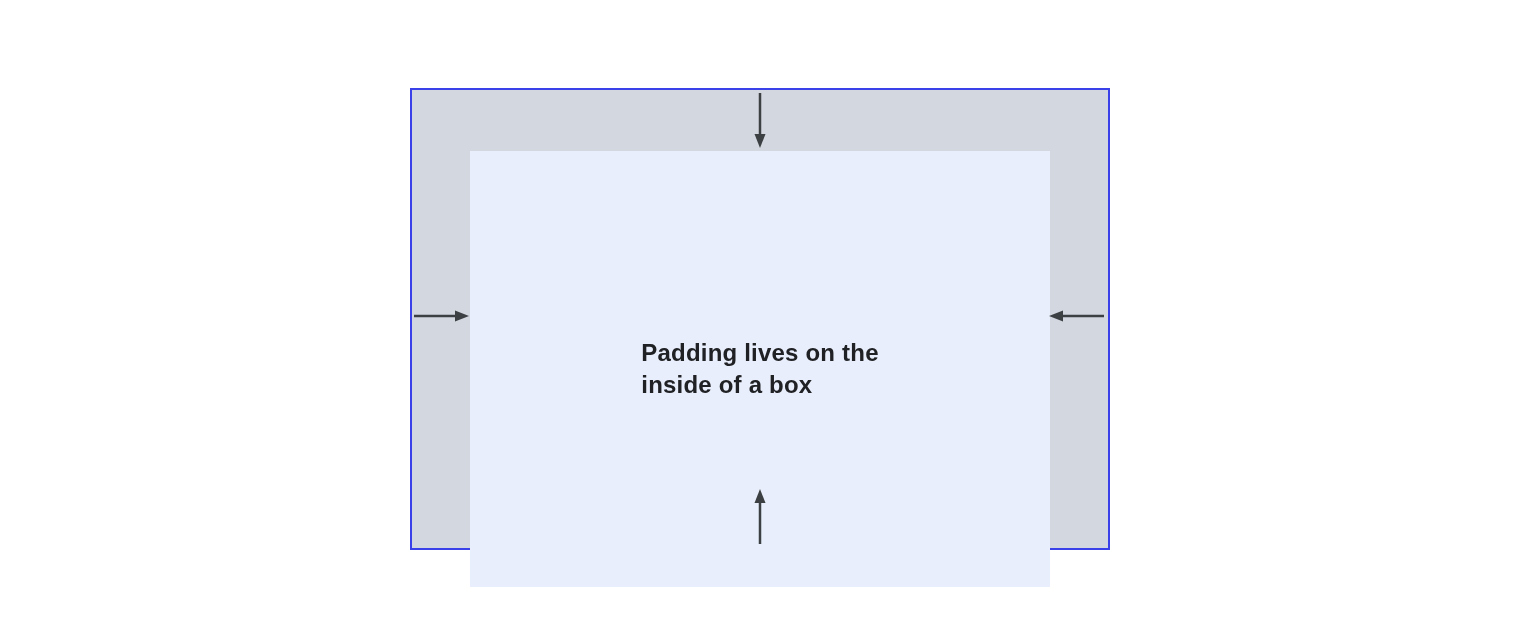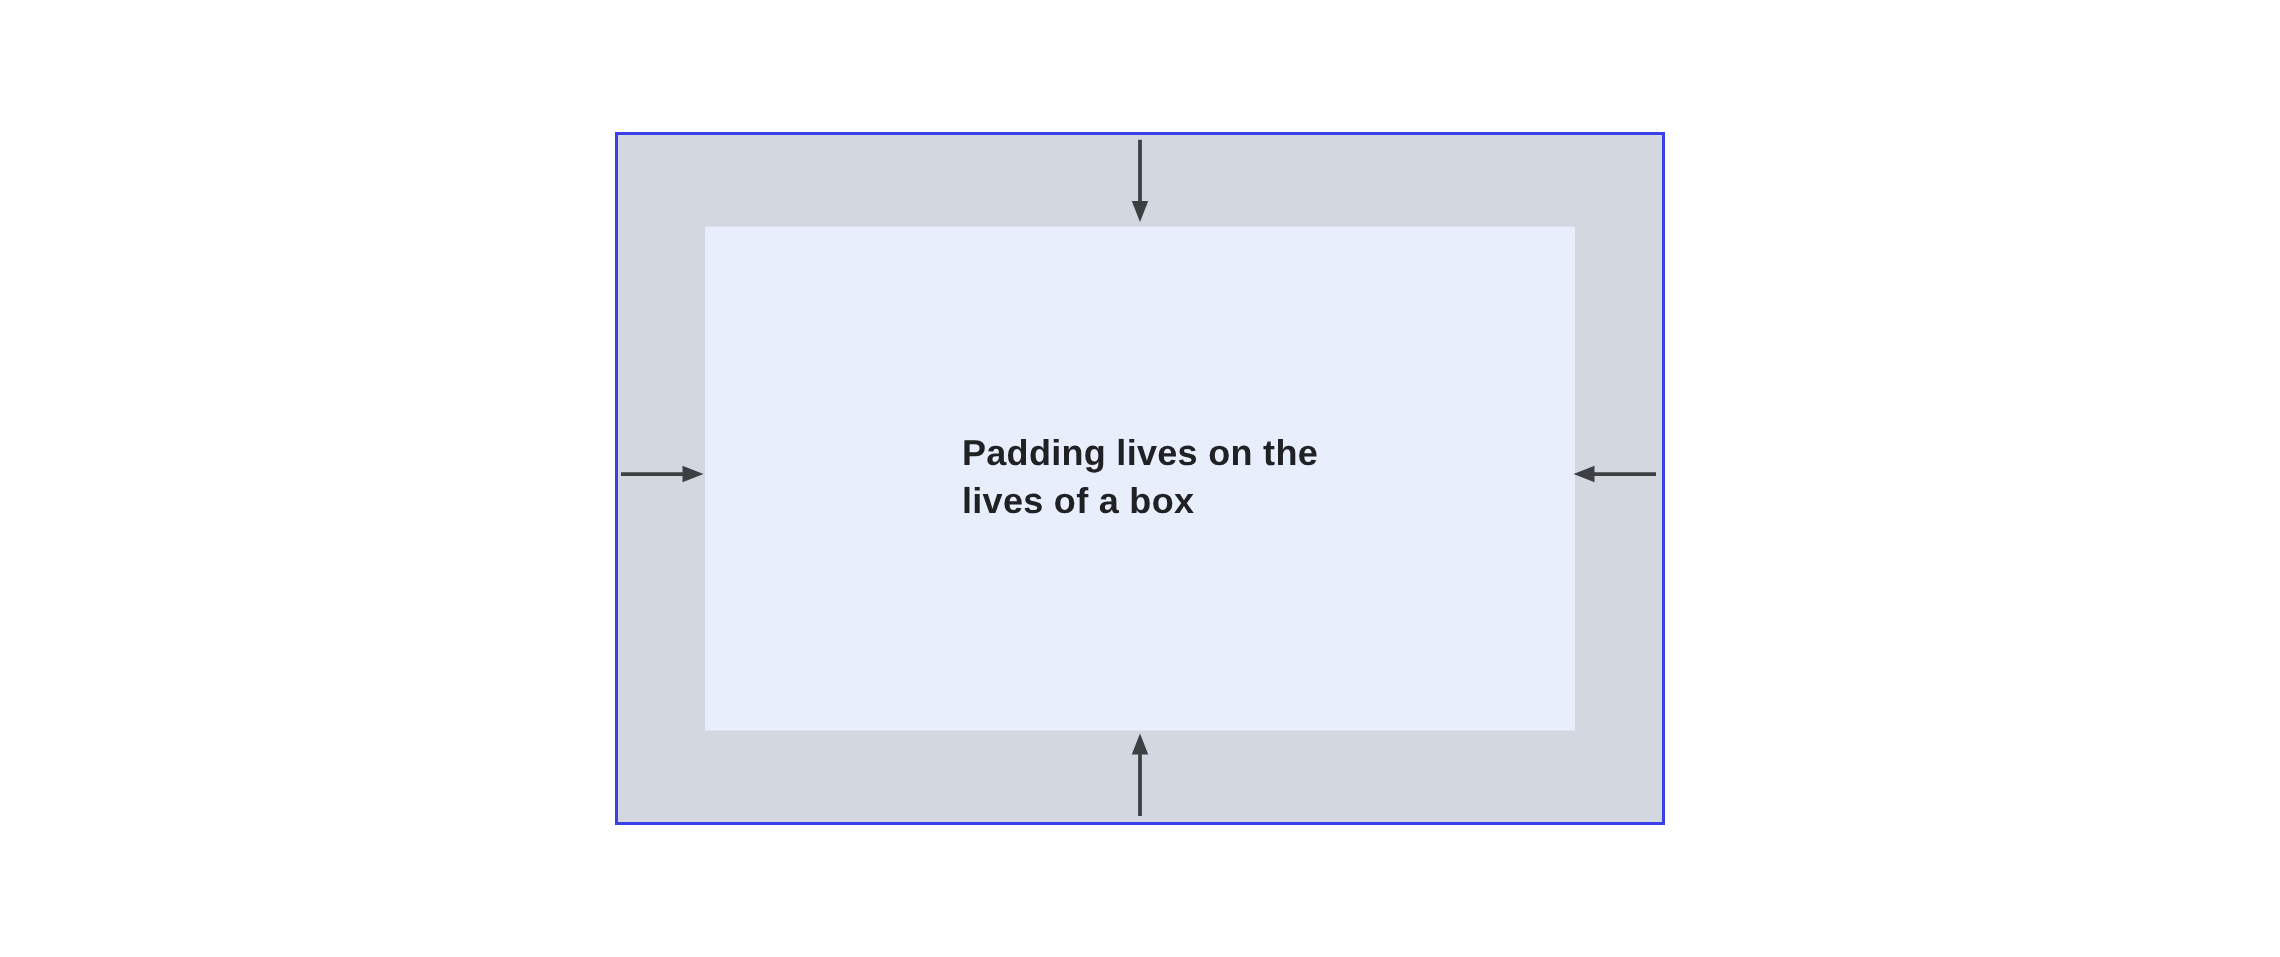--- a/index.html
+++ b/index.html
@@ -19,21 +19,21 @@
     width: 700px;
     height: 462px;
     background: #d3d7e0;
     border: 2px solid #3a41e8;
   }
   .content-box {
     position: absolute;
     left: 470px;
     top: 151px;
     width: 580px;
-    height: 336px;
+    height: 436px;
     background: #e8eefb;
     display: flex;
     align-items: center;
     justify-content: center;
   }
   .label {
     font-size: 24px;
     font-weight: bold;
     color: #202124;
     line-height: 32px;
@@ -50,21 +50,21 @@
   .arrow-right  { left: 1048px; top: 306px; }
 </style>
 </head>
 <body>
 
 <div class="outer-box"></div>
 
 <div class="content-box">
   <div class="label">
     <div>Padding lives on the</div>
-    <div>lives of a box</div>
+    <div>inside of a box</div>
   </div>
 </div>
 
 <div class="arrow arrow-top">
   <svg width="20" height="56" viewBox="0 0 20 56">
     <line x1="10" y1="0" x2="10" y2="43" stroke-width="2.5" stroke="#3c4043"></line>
     <polygon points="4.5,41 15.5,41 10,55" fill="#3c4043"></polygon>
   </svg>
 </div>
 

